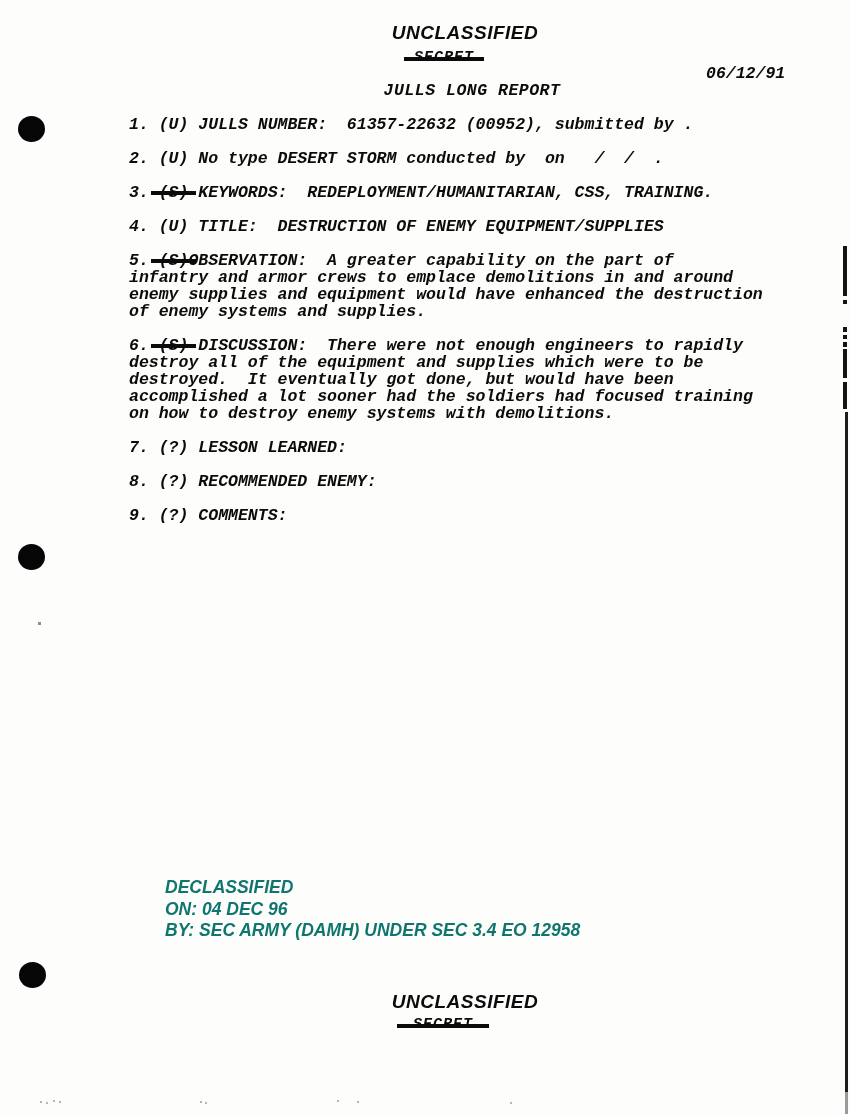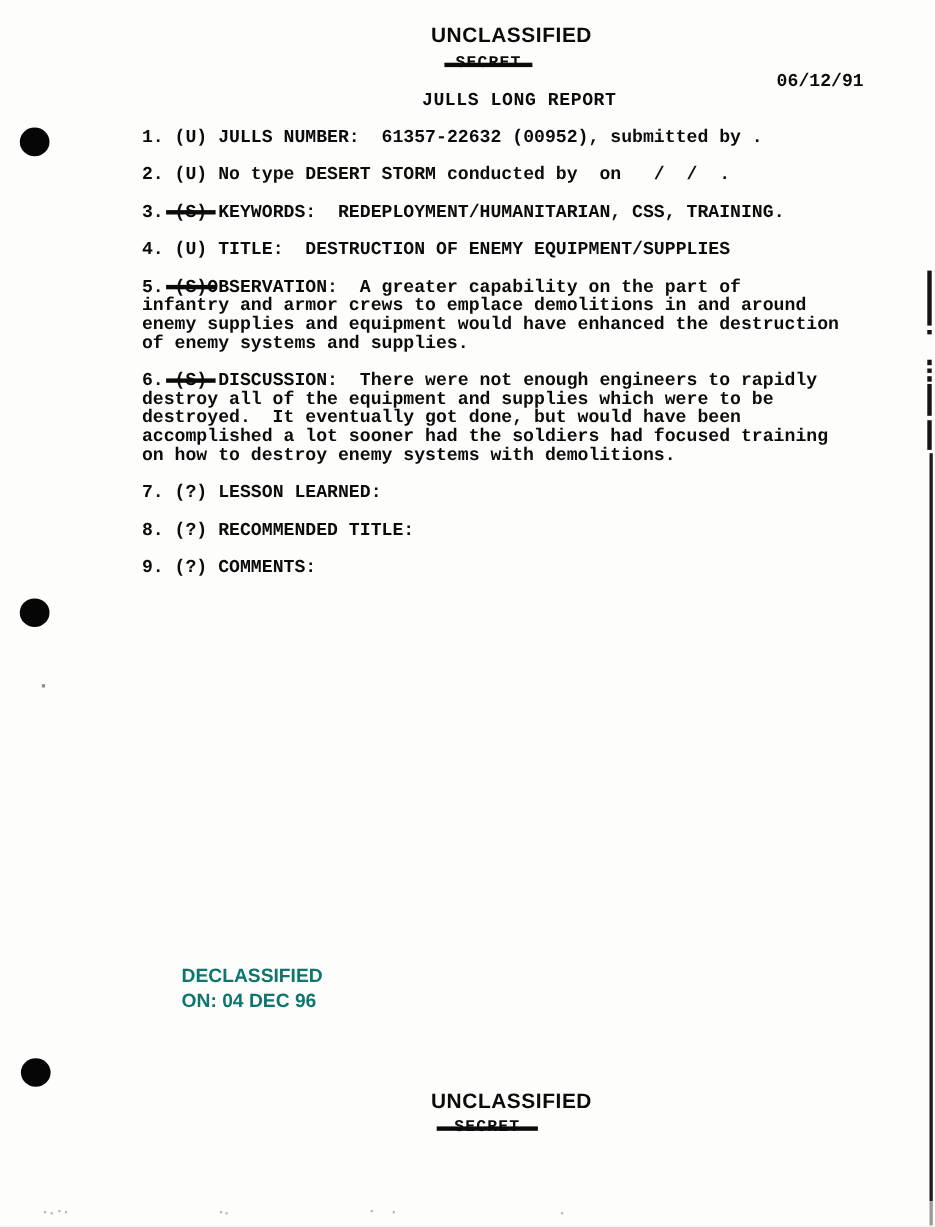--- a/index.html
+++ b/index.html
@@ -4,20 +4,21 @@
 <style>
   html,body { margin:0; padding:0; background:#e8e8e8; }
   .page {
     position:relative;
     width:850px; height:1115px;
     margin:0 auto;
     background:#fdfdfc;
     overflow:hidden;
     color:#0b0b0b;
     font-family:"Liberation Mono","DejaVu Sans Mono",monospace;
+    font-style:italic;
   }
   
   .hdr-unclass {
     position:absolute; top:22px; left:465px; transform:translateX(-50%);
     font-family:"Liberation Sans","DejaVu Sans",sans-serif;
     font-weight:bold; font-size:19px; letter-spacing:0.5px; white-space:nowrap;
   }
   .hdr-secret {
     position:absolute; top:49px; left:444px; transform:translateX(-50%);
     font-size:15px; font-weight:bold; letter-spacing:1px; white-space:nowrap;
@@ -106,26 +107,26 @@
     <div class="line"><span>5. </span><span class="struck-mark">(S)</span><span>OBSERVATION:  A greater capability on the part of
 infantry and armor crews to emplace demolitions in and around
 enemy supplies and equipment would have enhanced the destruction
 of enemy systems and supplies.</span></div>
     <div class="line"><span>6. </span><span class="struck-mark">(S)</span><span> DISCUSSION:  There were not enough engineers to rapidly
 destroy all of the equipment and supplies which were to be
 destroyed.  It eventually got done, but would have been
 accomplished a lot sooner had the soldiers had focused training
 on how to destroy enemy systems with demolitions.</span></div>
     <div class="line"><span>7. </span><span>(?)</span><span> LESSON LEARNED:</span></div>
-    <div class="line"><span>8. </span><span>(?)</span><span> RECOMMENDED TITLE:</span></div>
+    <div class="line"><span>8. </span><span>(?)</span><span> RECOMMENDED ENEMY:</span></div>
     <div class="line"><span>9. </span><span>(?)</span><span> COMMENTS:</span></div>
 
   </div>
 
-  <div class="stamp"><span>DECLASSIFIED</span><br><span>ON: 04 DEC 96</span><br></div>
+  <div class="stamp"><span>DECLASSIFIED</span><br><span>ON: 04 DEC 96</span><br><span>BY: SEC ARMY (DAMH) UNDER SEC 3.4 EO 12958</span></div>
 
   <div class="ftr-unclass">UNCLASSIFIED</div>
   <div class="ftr-secret"><span class="strike-wide">SECRET</span></div>
 
   <div class="cbar cbar-a"></div>
   <div class="cbar cbar-a2"></div>
   <div class="cbar cbar-d1"></div>
   <div class="cbar cbar-d2"></div>
   <div class="cbar cbar-d3"></div>
   <div class="cbar cbar-b"></div>

